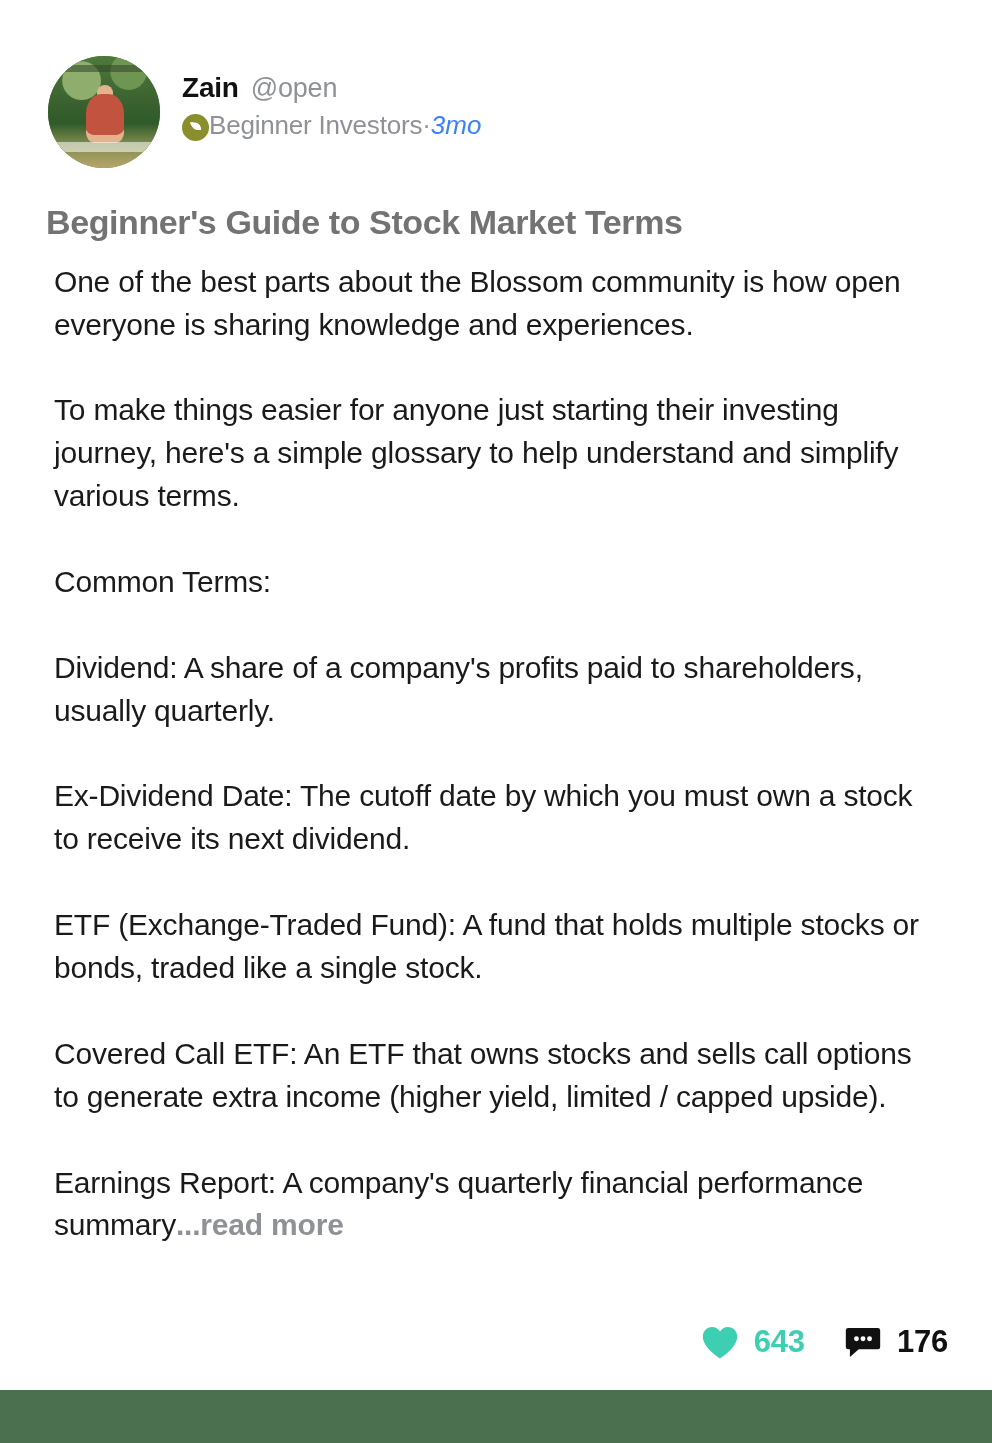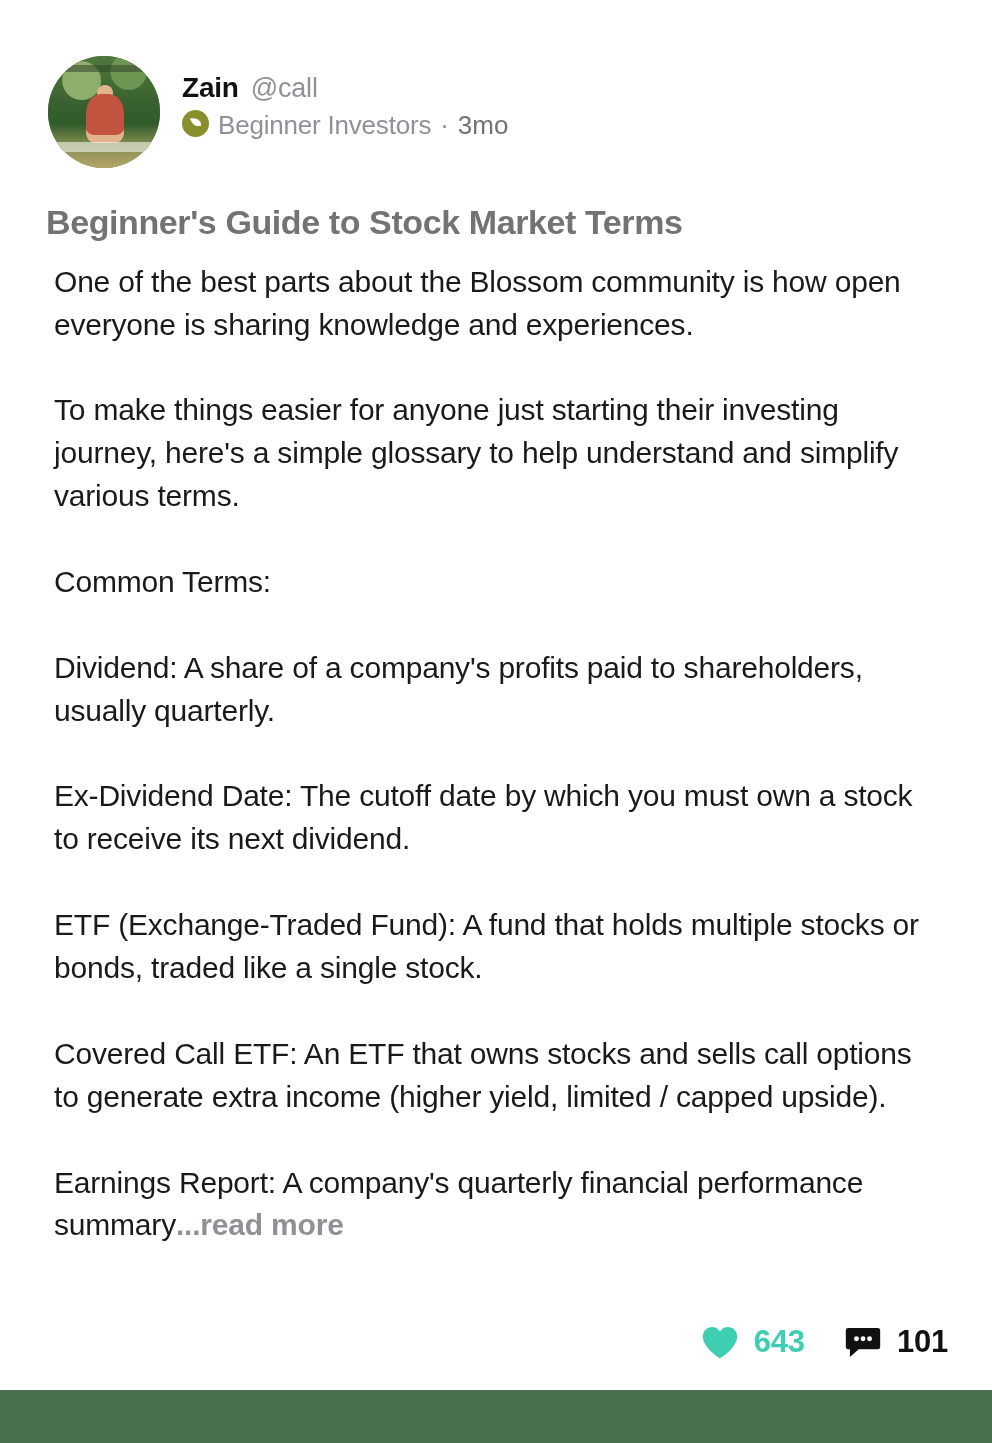--- a/index.html
+++ b/index.html
@@ -103,22 +103,21 @@
     color: #111111;
     letter-spacing: -0.2px;
   }
   .handle {
     font-size: 27px;
     color: #8e9196;
     letter-spacing: -0.2px;
   }
   .community-row {
     display: flex;
-    align-items: flex-start;
-    gap: 9px;
+    align-items: flex-end;
   }
   .community-badge {
     width: 27px;
     height: 27px;
     border-radius: 50%;
     background: #8a8f2e;
     display: flex;
     align-items: center;
     justify-content: center;
     flex: 0 0 auto;
@@ -128,21 +127,22 @@
     font-size: 26px;
     color: #8e9196;
     letter-spacing: -0.2px;
   }
   .meta-dot {
     font-size: 26px;
     color: #8e9196;
   }
   .timestamp {
     font-size: 26px;
-    color: #737373;
+    color: #3b82f6;
+    font-style: italic;
   }
 
   
   .post-body {
     padding: 34px 44px 0 46px;
     flex: 1 1 auto;
   }
   .post-title {
     font-size: 34px;
     font-weight: 700;
@@ -210,21 +210,21 @@
       <div class="avatar-art"></div>
       <div class="avatar-bar2"></div>
       <div class="avatar-head"></div>
       <div class="avatar-figure"></div>
       <div class="avatar-bar"></div>
     </div>
 
     <div class="header-text">
       <div class="name-row">
         <span class="display-name">Zain</span>
-        <span class="handle">@call</span>
+        <span class="handle">@open</span>
       </div>
       <div class="community-row">
         <span class="community-badge">
           <svg width="17" height="17" viewBox="0 0 24 24" aria-hidden="true">
             <path d="M4 5c9-2 16 2 16 10 0 0-7 2-11-2-2.2-2.2-3.6-5-5-8z" fill="#ffffff"></path>
           </svg>
         </span>
         <span class="community-name">Beginner Investors</span>
         <span class="meta-dot">·</span>
         <span class="timestamp">3mo</span>
@@ -262,18 +262,18 @@
     </div>
     <div class="stat">
       <span class="comment-icon">
         <svg width="40" height="36" viewBox="0 0 24 22" aria-hidden="true">
           <path d="M3 2.5h18a1.5 1.5 0 0 1 1.5 1.5v10a1.5 1.5 0 0 1-1.5 1.5H9.4L4 20.2V15.5H3A1.5 1.5 0 0 1 1.5 14V4A1.5 1.5 0 0 1 3 2.5z" fill="#111111"></path>
           <circle cx="8" cy="9" r="1.5" fill="#ffffff"></circle>
           <circle cx="12" cy="9" r="1.5" fill="#ffffff"></circle>
           <circle cx="16" cy="9" r="1.5" fill="#ffffff"></circle>
         </svg>
       </span>
-      <span class="comment-count">101</span>
+      <span class="comment-count">176</span>
     </div>
   </div>
 
   <div class="bottom-bar"></div>
 </div>
 
 </body></html>

